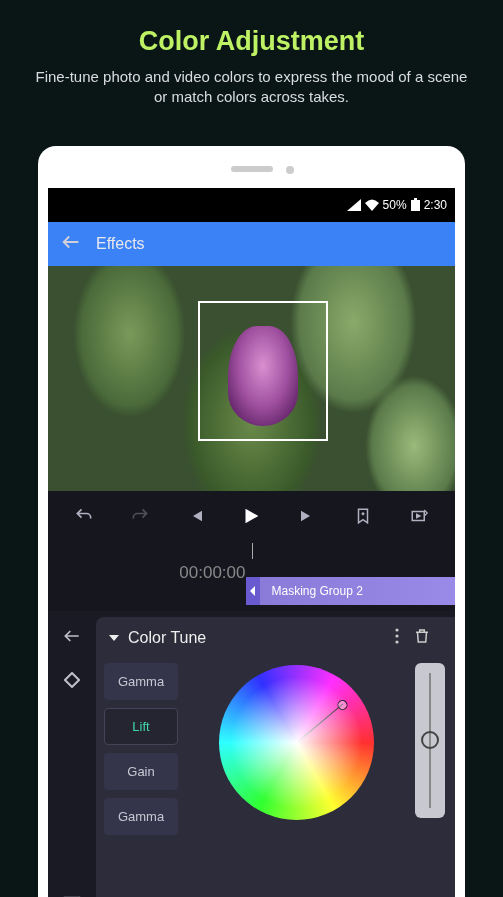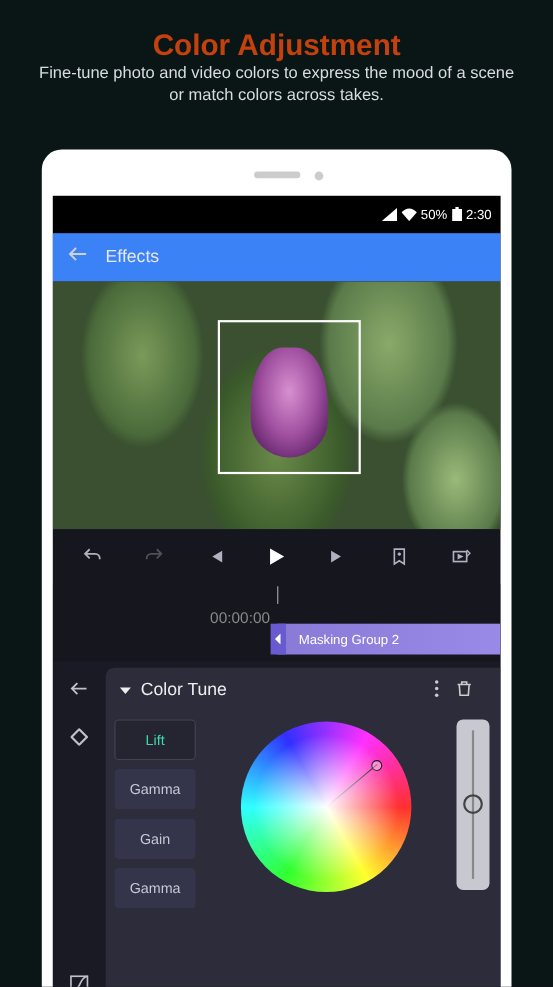--- a/index.html
+++ b/index.html
@@ -5,21 +5,21 @@
 * { margin: 0; padding: 0; box-sizing: border-box; }
 body {
   background: #0a1616;
   font-family: -apple-system, Helvetica, Arial, sans-serif;
   width: 503px;
   height: 897px;
   overflow: hidden;
   color: #e8e8e8;
 }
 .promo-header { text-align: center; padding: 26px 30px 20px; }
-.promo-title { color: #c2410c; font-size: 27px; font-weight: 600; }
+.promo-title { color: #bef264; font-size: 27px; font-weight: 600; margin-bottom: 10px; }
 .promo-sub { color: #d8dce0; font-size: 15px; line-height: 1.35; }
 .phone {
   background: #fff;
   border-radius: 18px;
   margin: 18px 38px 0;
   padding: 42px 10px 0;
   height: 780px;
   position: relative;
 }
 .speaker { position:absolute; top:20px; left:50%; transform:translateX(-50%); width:42px; height:6px; border-radius:3px; background:#ccc;}
@@ -90,21 +90,21 @@
 }
 .transport .ico { color:#b0b0c0; display:flex; align-items:center; justify-content:center; width:30px;}
 .transport .ico.dim { color:#50505c;}
 .timeline {
   height: 70px;
   background:#16161f;
   position:relative;
 }
 .ruler { position:absolute; top:8px; left:0; right:0; height:8px;}
 .ruler::before { content:""; position:absolute; left:50%; top:-6px; width:1px; height:16px; background:#aaa;}
-.tc { position:absolute; top:22px; left:50%; transform:translateX(-100%); color:#888; font-size:14px; padding-right:6px;}
+.tc { position:absolute; top:22px; left:50%; transform:translateX(-100%); color:#888; font-size:17px; padding-right:6px;}
 .clip-row { position:absolute; bottom:6px; left:0; right:0; height:28px;}
 .clip {
   position:absolute; left:50%; right:0; top:0; bottom:0;
   background: linear-gradient(90deg,#8a7ad8,#9a8ae8);
   display:flex; align-items:center;
   color:#fff; font-size:12px; padding-left:20px;
 }
 .clip-handle {
   position:absolute; left:-6px; top:0; bottom:0; width:14px;
   background:#6a5ad0;
@@ -317,22 +317,22 @@
                 <circle cx="8" cy="3" r="1.6"></circle>
                 <circle cx="8" cy="9" r="1.6"></circle>
                 <circle cx="8" cy="15" r="1.6"></circle>
               </svg></span>
           <span class="ico"><svg width="18" height="18" viewBox="0 0 24 24" fill="none" stroke="currentColor" stroke-width="2">
                 <path d="M4 7 h16 M9 7 V4 h6 v3 M6 7 l1 13 h10 l1 -13"></path>
               </svg></span>
         </div>
         <div class="panel-body">
           <div class="tabs">
+            <div class="tab inactive">Gamma</div>
             <div class="tab active">Lift</div>
-            <div class="tab inactive">Gamma</div>
             <div class="tab inactive">Gain</div>
             <div class="tab inactive">Gamma</div>
           </div>
           <div class="wheel-wrap">
             <div class="wheel">
               <div class="wheel-pointer"></div>
             </div>
           </div>
           <div class="slider-col">
             <div class="vslider">

